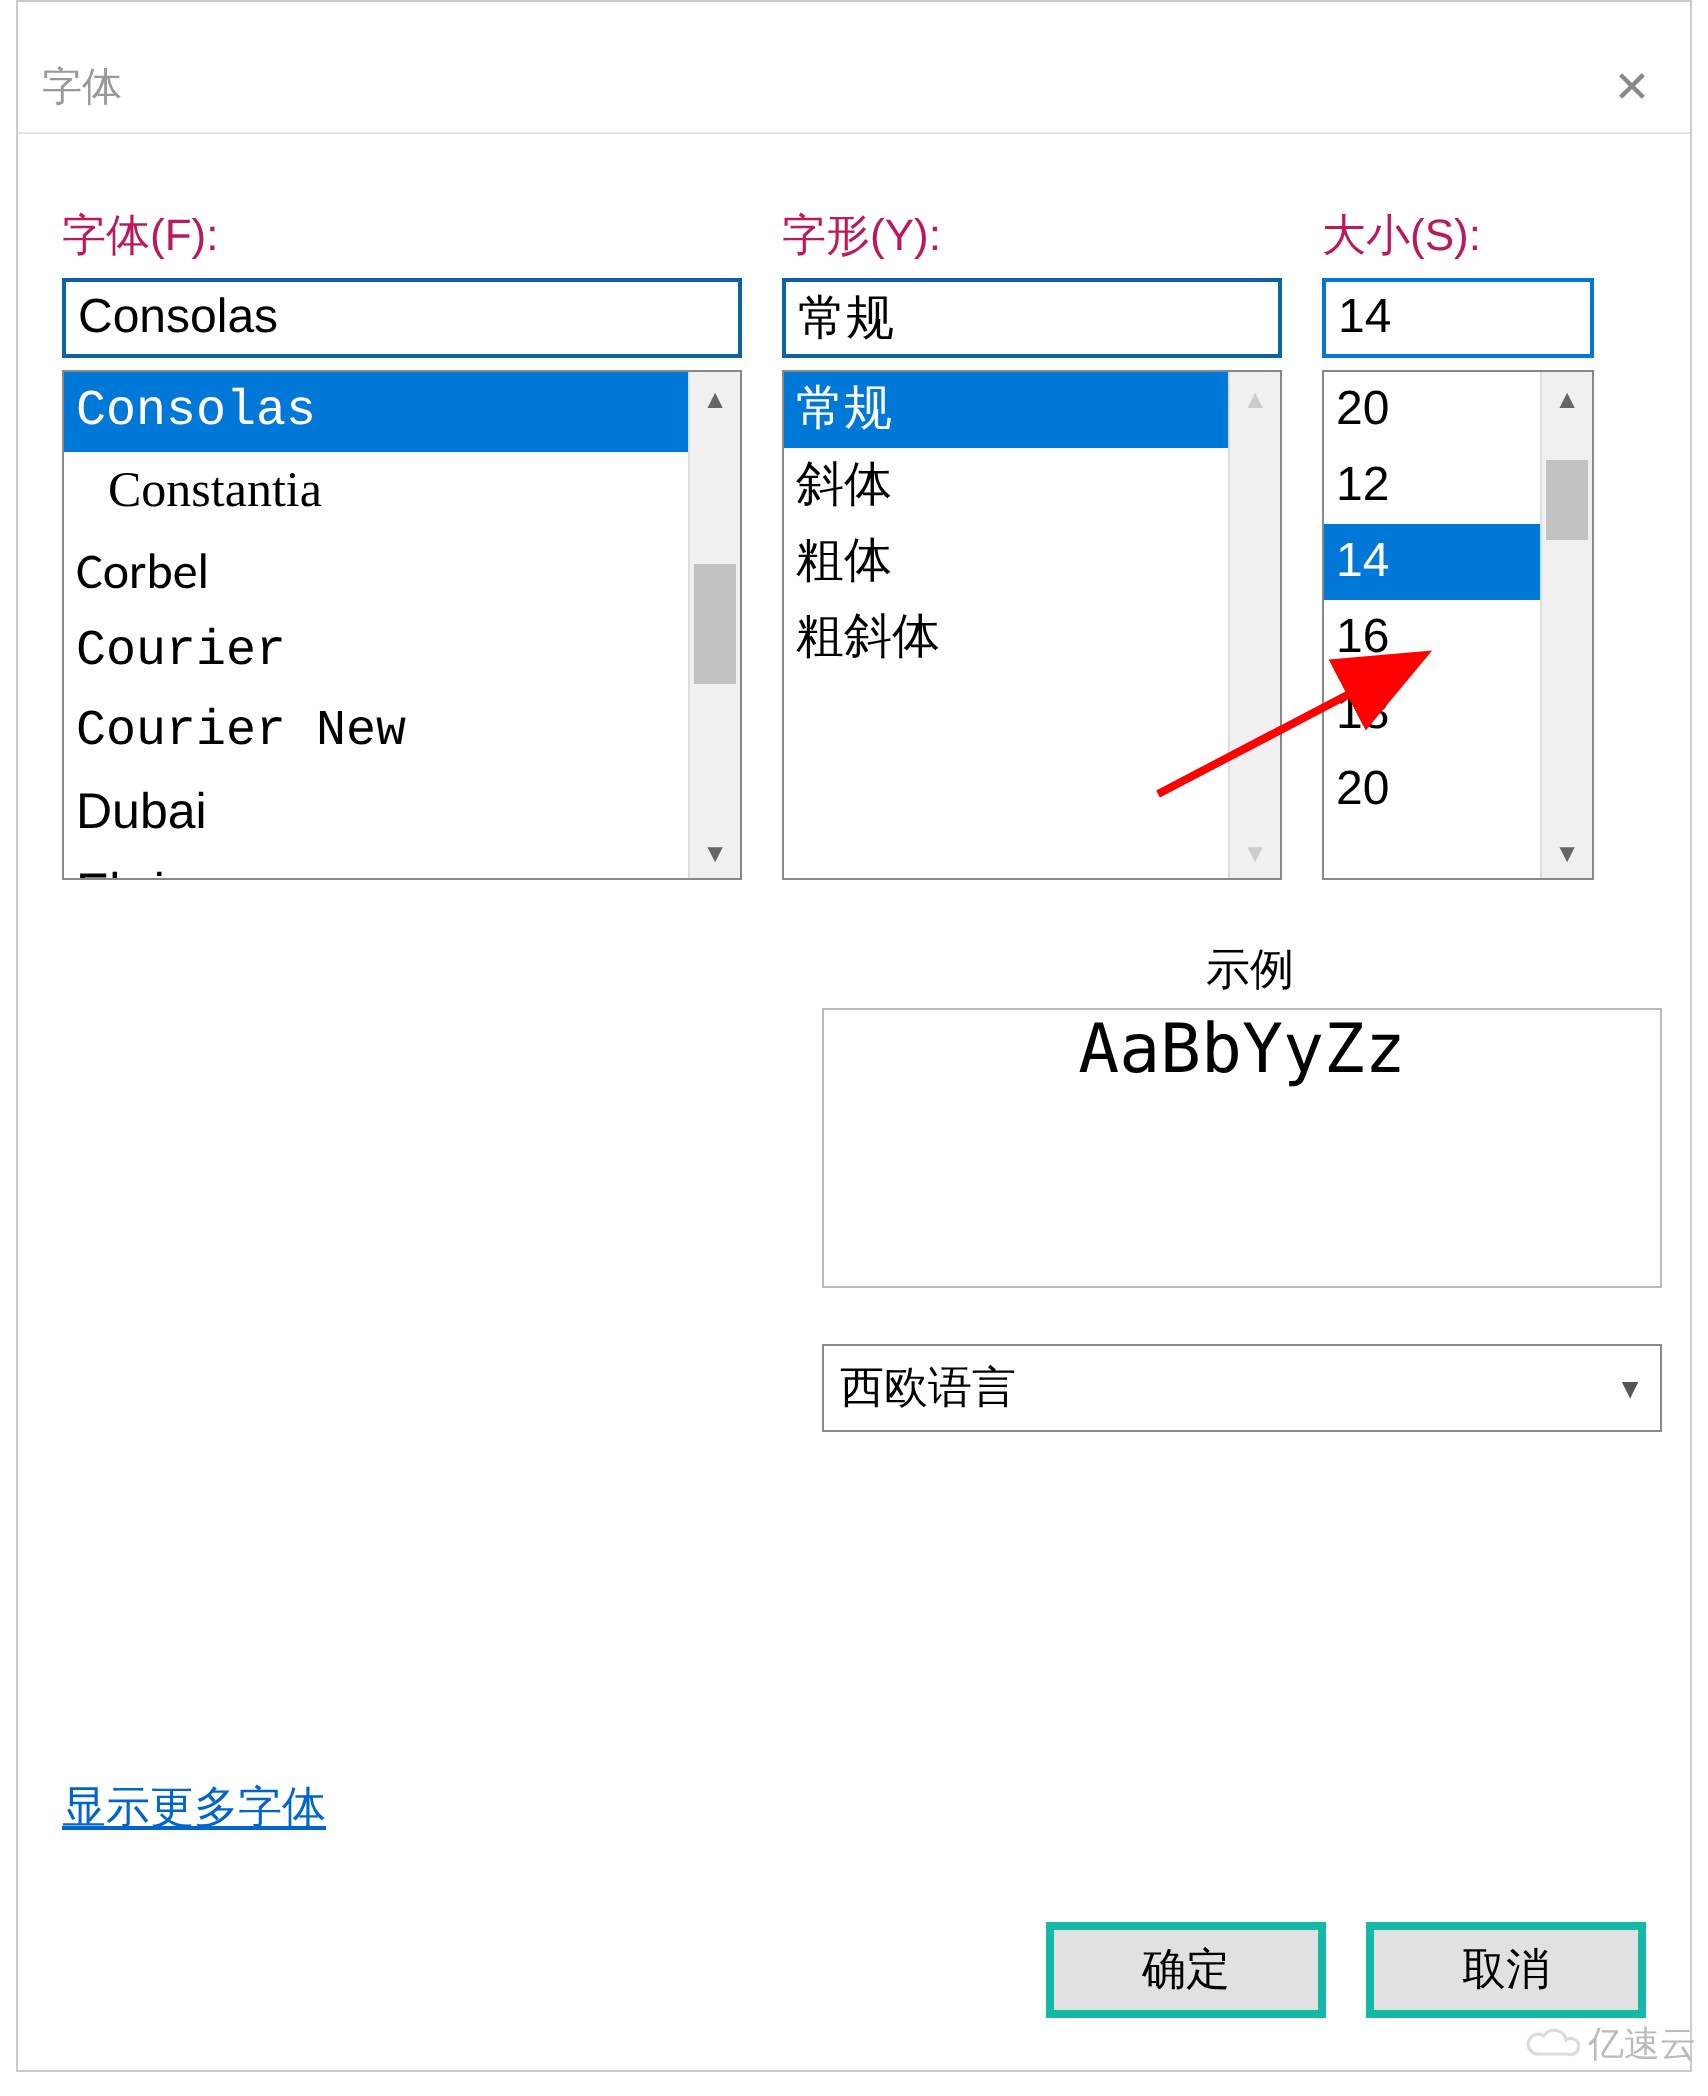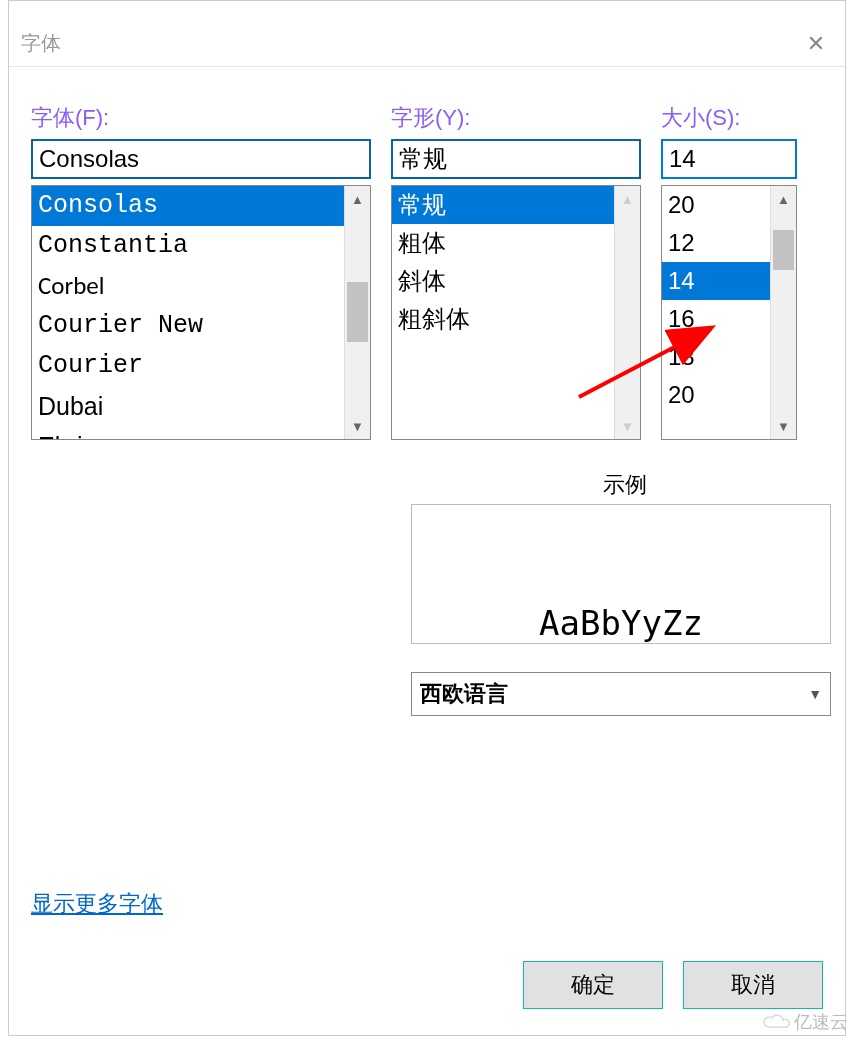--- a/index.html
+++ b/index.html
@@ -45,21 +45,21 @@
     }
     .columns {
       display: flex;
       gap: 20px;
     }
     .col-font { flex: 0 0 340px; }
     .col-style { flex: 0 0 250px; }
     .col-size  { flex: 0 0 136px; }
     label.caption {
       font-size: 22px;
-      color: #8b5cf6;
+      color: #be185d;
       display: block;
       margin-bottom: 6px;
     }
     .textbox {
       width: 100%;
       border: 2px solid #0a64a4;
       font-size: 24px;
       padding: 4px 6px;
       font-family: inherit;
       outline: none;
@@ -83,21 +83,21 @@
       padding: 2px 6px;
       white-space: nowrap;
       color: #000;
       cursor: pointer;
     }
     .listbox li.selected {
       background: #0078d7;
       color: #fff;
     }
     .col-font .listbox li { font-family: Consolas, "Courier New", monospace; font-size: 25px; line-height: 36px;}
-    .col-font .listbox li:nth-child(2){font-family:Liberation Mono, monospace;}
+    .col-font .listbox li:nth-child(2){font-family:Liberation Serif, serif;margin-left:16px;}
     .col-font .listbox li:nth-child(3){font-family:Corbel,Calibri,sans-serif;}
     .col-font .listbox li:nth-child(6){font-family:"Segoe UI",sans-serif;}
     .col-font .listbox li:nth-child(7){font-family:"Segoe UI",sans-serif;}
     .col-style .listbox li, .col-size .listbox li { font-size: 24px; line-height: 34px;}
     .scroll {
       width: 26px;
       background: #f0f0f0;
       display: flex;
       flex-direction: column;
       align-items: center;
@@ -124,58 +124,57 @@
     }
     .sample-label {
       font-size: 22px; color: #000;
       display: block; margin-bottom: 4px;
       padding-left: 8px;
       text-align: center;
     }
     .sample-box {
       border: 1px solid #bbb;
       height: 140px;
-      display: flex; align-items: flex-end; justify-content: center;
+      display: flex; align-items: flex-start; justify-content: center;
       font-family: Consolas, monospace;
       font-size: 34px;
       color: #000;
     }
     .script-group {
       margin-top: 28px;
       margin-left: 380px;
       width: 420px;
     }
     .select {
       width: 100%;
       border: 1px solid #888;
       font-size: 22px;
       padding: 6px 8px;
       display: flex; align-items: center; justify-content: space-between;
       cursor: pointer;
       background: #fff;
-      font-weight: bold;
     }
     .select .chev { font-size: 14px; color: #555; }
     .morefonts {
       position: absolute;
       left: 22px; bottom: 116px;
       font-size: 22px;
       color: #0066cc;
       text-decoration: underline;
       cursor: pointer;
     }
     .footer {
       position: absolute;
       right: 22px; bottom: 26px;
       display: flex; gap: 20px;
     }
     .btn {
       min-width: 140px;
       height: 48px;
-      border: 1px solid #14b8a6;
+      border: 4px solid #14b8a6;
       background: #e1e1e1;
       font-size: 22px;
       display: flex; align-items: center; justify-content: center;
       cursor: pointer;
     }
     .arrow-annot {
       position: absolute;
       pointer-events: none;
     }
     .watermark {
@@ -202,43 +201,43 @@
     <div class="columns">
 
       <div class="col-font">
         <label class="caption">字体(F):</label>
         <input class="textbox" value="Consolas" style="">
         <div class="listwrap">
           <ul class="listbox">
             <li class="selected">Consolas</li>
             <li>Constantia</li>
             <li>Corbel</li>
+            <li>Courier</li>
             <li>Courier New</li>
-            <li>Courier</li>
             <li>Dubai</li>
             <li>Ebrima</li>
           </ul>
           <div class="scroll">
             <div class="arrow">▲</div>
             <div class="track">
               <div class="thumb" style="top:70px;height:60px"></div>
             </div>
             <div class="arrow">▼</div>
           </div>
         </div>
       </div>
 
       <div class="col-style">
         <label class="caption">字形(Y):</label>
         <input class="textbox" value="常规" style="">
         <div class="listwrap">
           <ul class="listbox">
             <li class="selected">常规</li>
+            <li>斜体</li>
             <li>粗体</li>
-            <li>斜体</li>
             <li>粗斜体</li>
           </ul>
           <div class="scroll">
             <div class="arrow" style="color:#ccc">▲</div>
             <div class="track"></div>
             <div class="arrow" style="color:#ccc">▼</div>
           </div>
         </div>
       </div>
 

